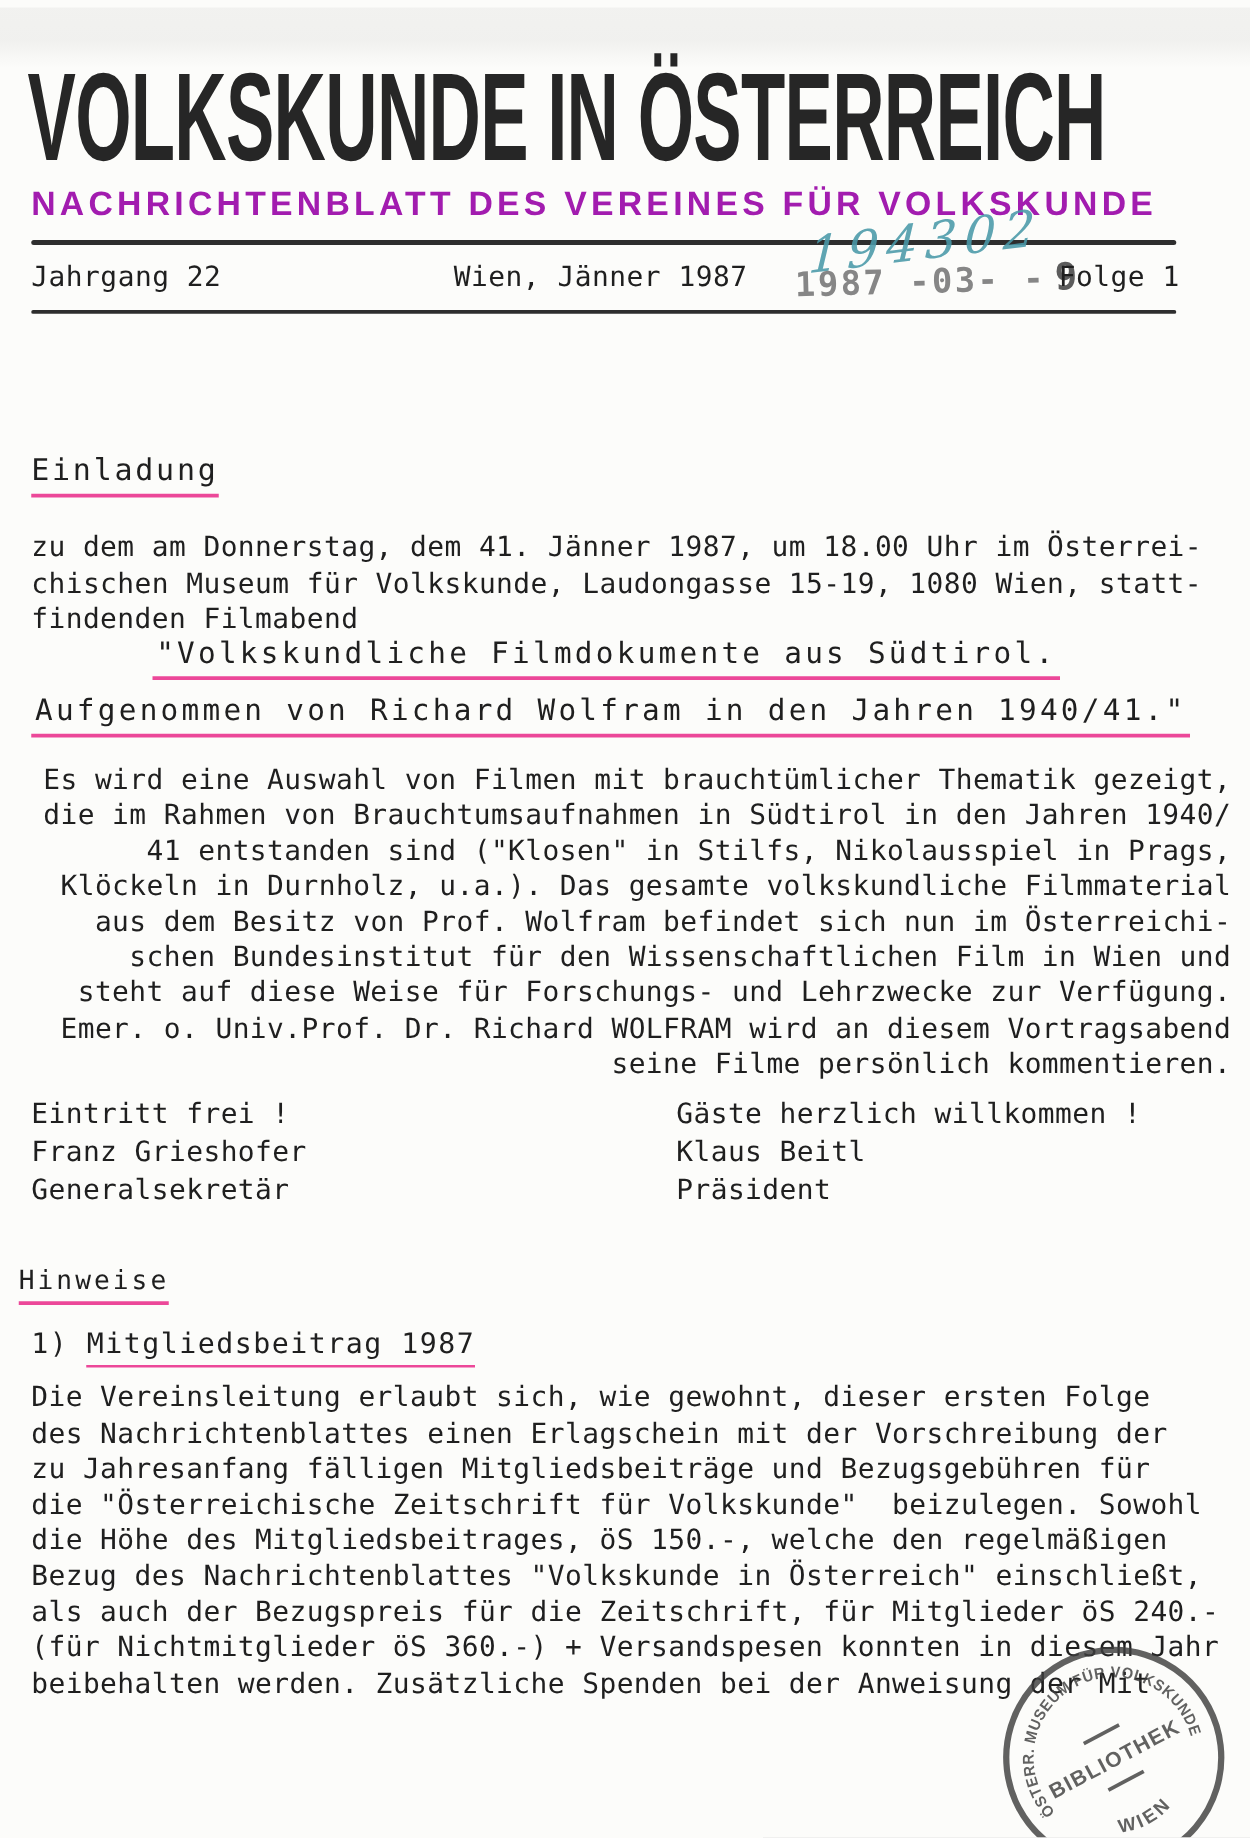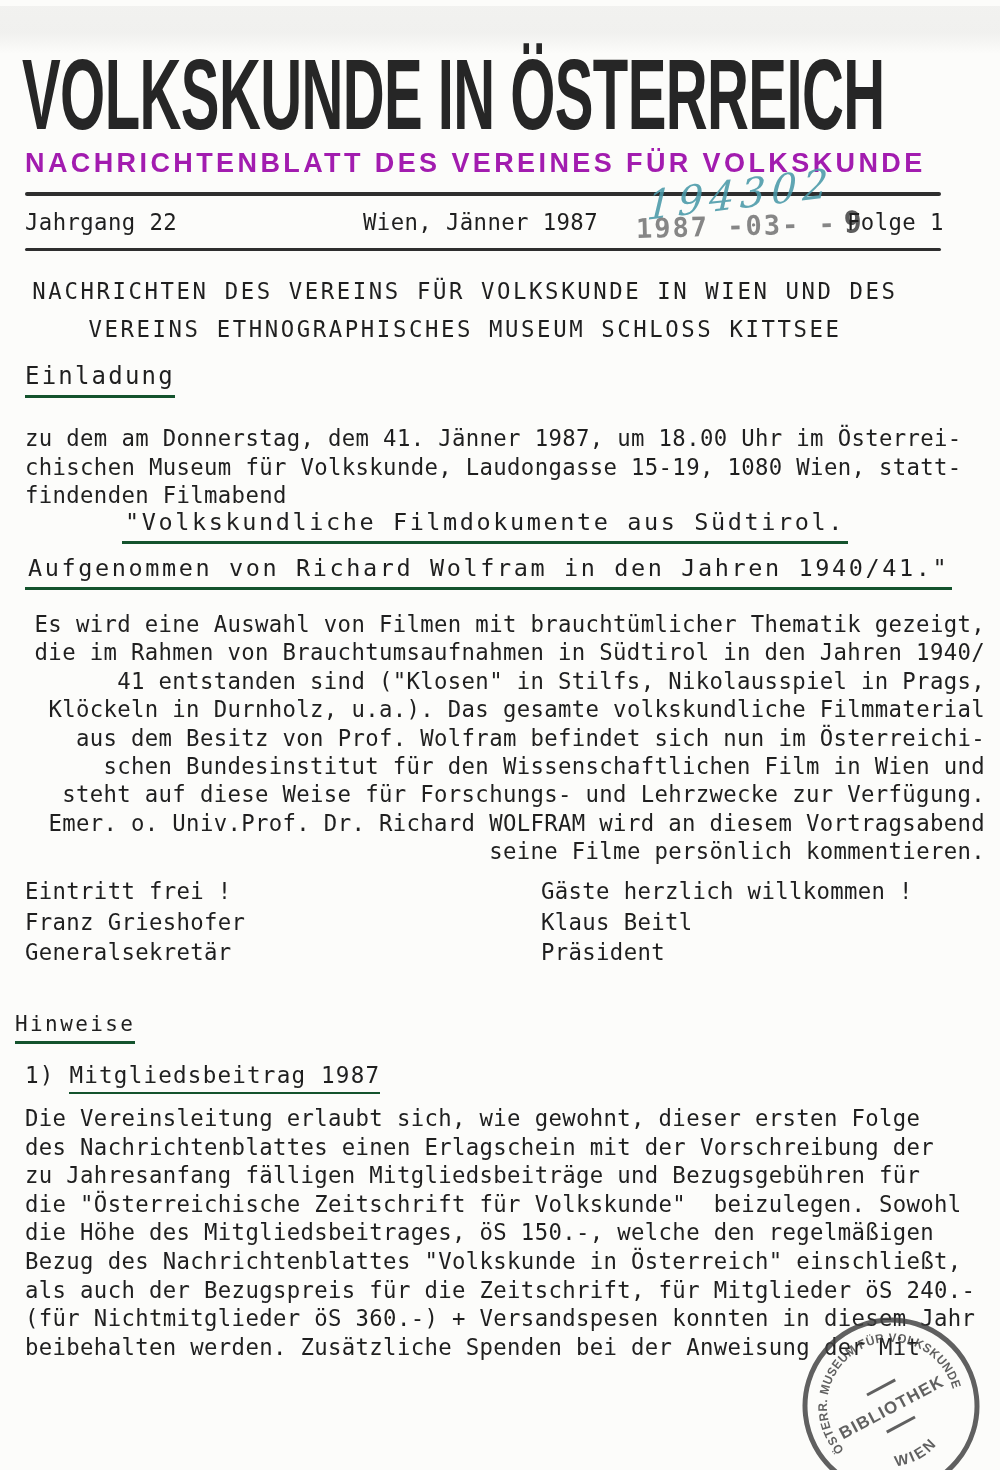--- a/index.html
+++ b/index.html
@@ -74,21 +74,21 @@
   
   .lines { white-space: pre-wrap; }
   .org-block {
     left:25px; top:272px; width:880px;
     text-align:center;
     font-size:22.3px; letter-spacing:2.6px;
     line-height:38px;
   }
   .uhead {
     display:inline-block;
-    border-bottom:3px solid #14532d;
+    border-bottom:3px solid #ec4899;
     padding-bottom:5px;
   }
   .einladung {
     left:25px; top:362px;
     font-size:24px; letter-spacing:2.2px;
   }
   .para {
     font-size:22.3px; letter-spacing:0.35px;
     line-height:28.5px;
   }
@@ -129,22 +129,20 @@
   <div class="abs rule rule1"></div>
 
   <div class="abs meta-text volume">Jahrgang 22</div>
   <div class="abs meta-text place-date">Wien, Jänner 1987</div>
   <div class="abs handwriting">194302</div>
   <div class="abs date-stamp"><span>1987 -03- -</span><span class="day">9</span></div>
   <div class="abs meta-text issue">Folge 1</div>
 
   <div class="abs rule rule2"></div>
 
-  <div class="abs org-block lines">NACHRICHTEN DES VEREINS FÜR VOLKSKUNDE IN WIEN UND DES
-VEREINS ETHNOGRAPHISCHES MUSEUM SCHLOSS KITTSEE</div>
 
   <div class="abs einladung"><span class="uhead">Einladung</span></div>
 
   <div class="abs para para1 lines">zu dem am Donnerstag, dem 41. Jänner 1987, um 18.00 Uhr im Österrei-
 chischen Museum für Volkskunde, Laudongasse 15-19, 1080 Wien, statt-
 findenden Filmabend</div>
 
   <div class="abs event-titles">
     <div class="line"><span class="uhead">"Volkskundliche Filmdokumente aus Südtirol.</span></div>
     <div class="line"><span class="uhead">Aufgenommen von Richard Wolfram in den Jahren 1940/41."</span></div>

